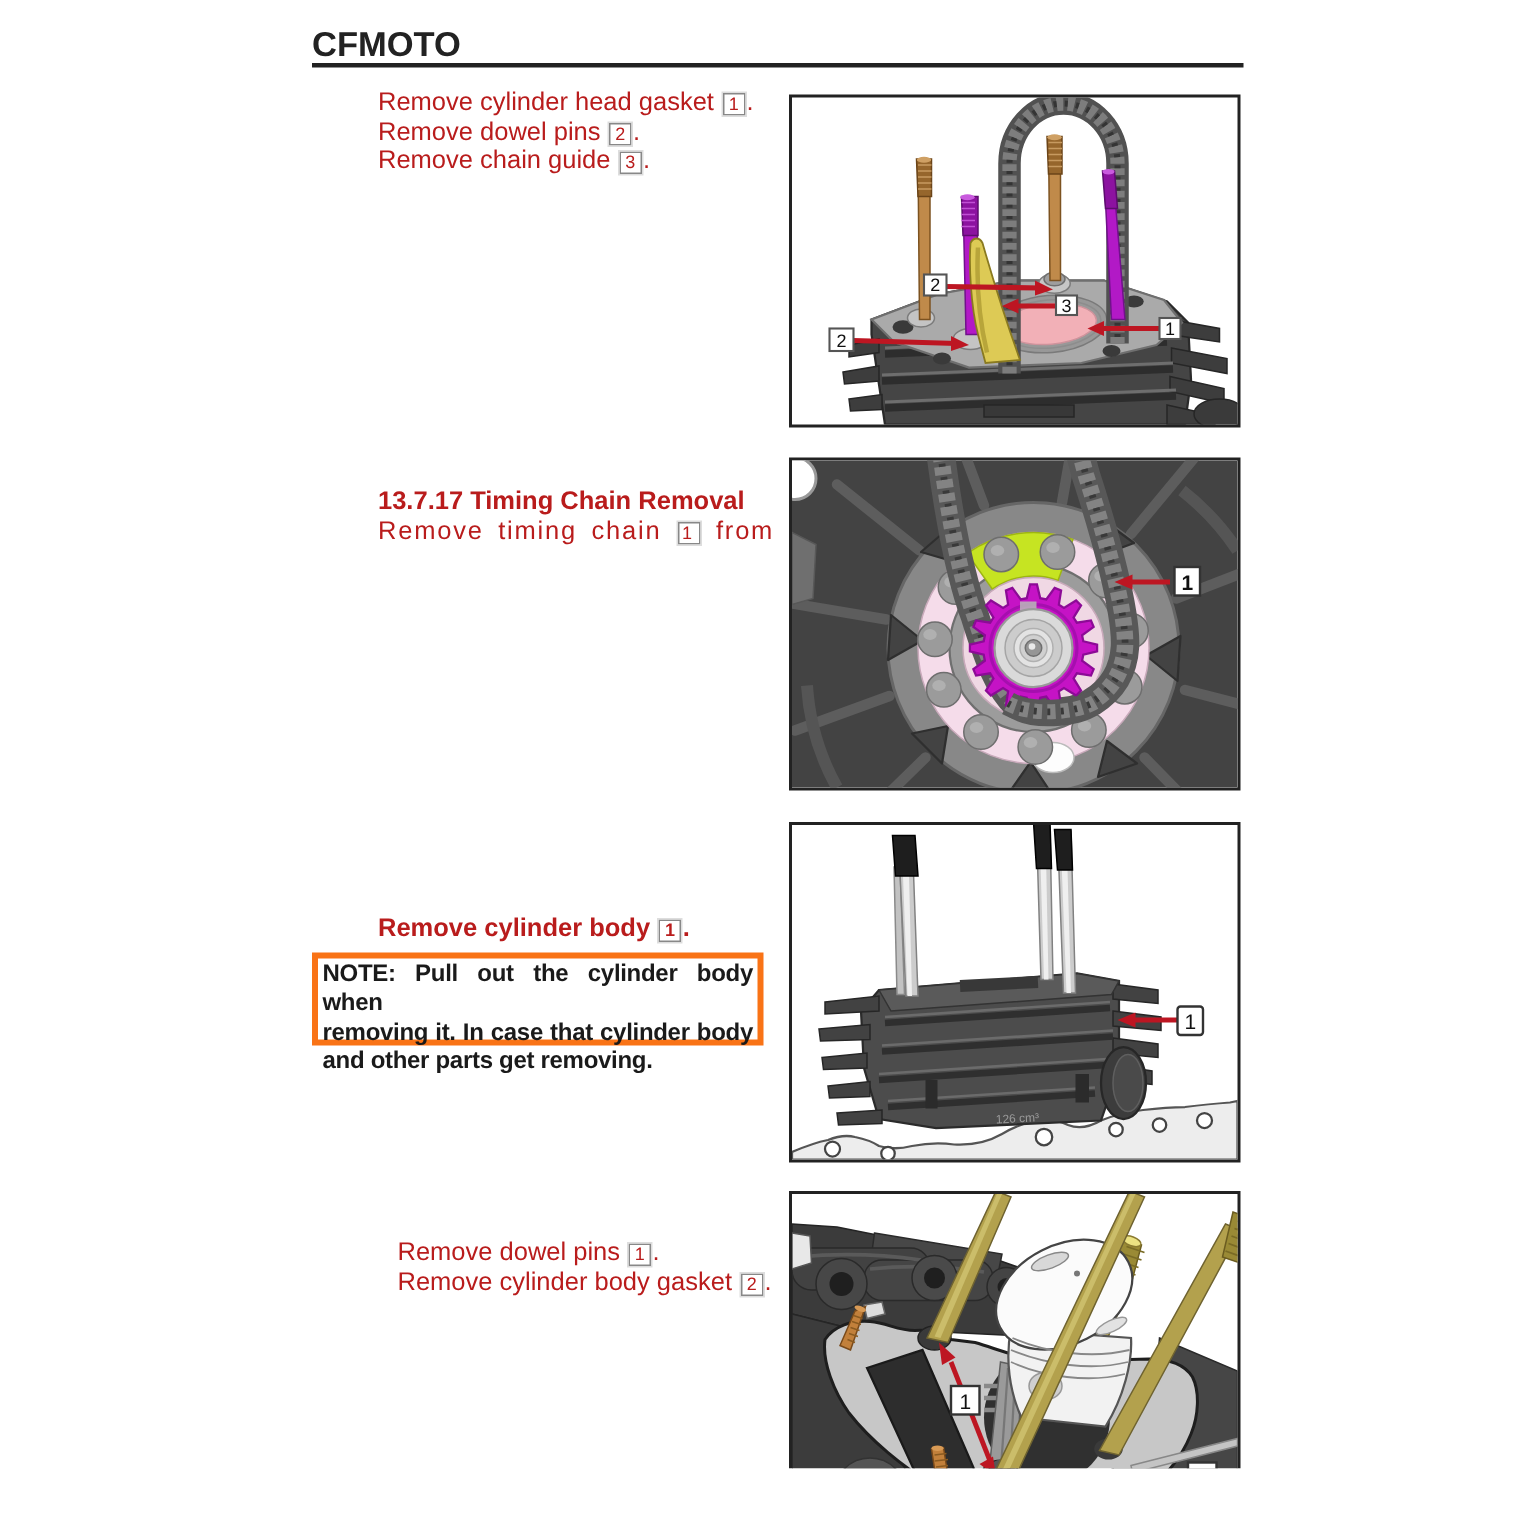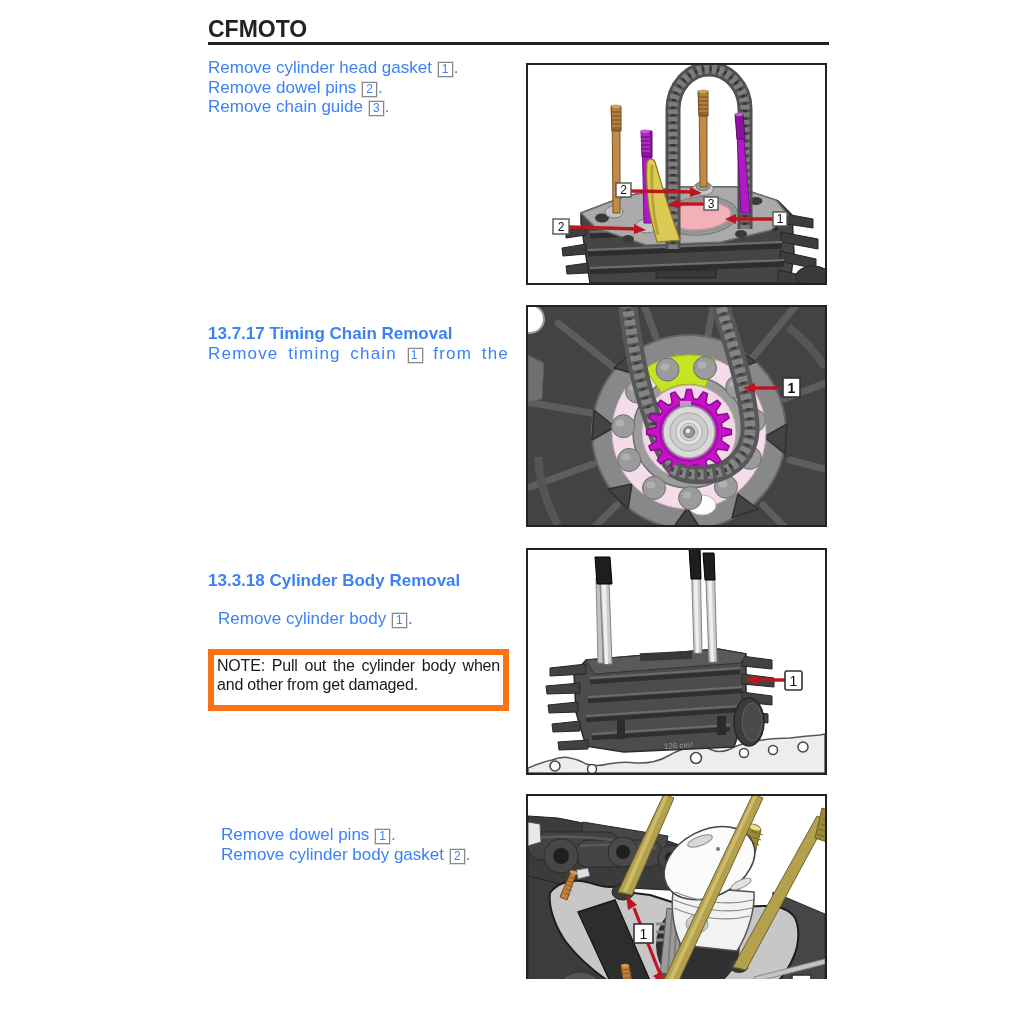--- a/index.html
+++ b/index.html
@@ -1,26 +1,26 @@
 <!DOCTYPE html>
 <html><head>
 <meta charset="utf-8">
 <style>
 html,body{margin:0;padding:0;background:#fff;}
 .page{position:relative;width:1024px;height:979px;background:#fff;overflow:hidden;
   font-family:"Liberation Sans",sans-serif;color:#1a1a1a;}
 .hdr{position:absolute;left:208px;top:16px;font-size:23px;font-weight:bold;color:#222;}
 .rule{position:absolute;left:208px;top:42px;width:621px;height:3px;background:#222;}
-.txt{position:absolute;font-size:17px;line-height:19.5px;color:#3b82f6;}
+.txt{position:absolute;font-size:17px;line-height:19.5px;color:#b91c1c;margin-left:44px;}
 .bold{font-weight:bold;}
 .nb{display:inline-block;box-sizing:border-box;min-width:15px;height:15px;line-height:13px;
   border:1px solid #888;outline:1px solid #ddd;background:#fff;font-size:12px;text-align:center;
   vertical-align:baseline;padding:0 2px;margin:0 1px;}
-.note{position:absolute;left:208px;top:649px;width:301px;height:62px;border:6px solid #f97316;
-  box-sizing:border-box;font-size:16px;font-weight:normal;line-height:19.3px;padding:1px 3px 0 3px;
+.note{position:absolute;left:208px;top:635px;width:301px;height:62px;border:4px solid #f97316;
+  box-sizing:border-box;font-size:16px;font-weight:bold;line-height:19.3px;padding:1px 3px 0 3px;
   letter-spacing:-0.2px;}
 .note .jl{text-align:justify;text-align-last:justify;}
 .frame{position:absolute;left:526px;width:301px;border:2px solid #222;background:#fff;box-sizing:border-box;}
 svg{display:block;}
 </style>
 </head>
 <body>
 <div class="page">
   <div class="hdr">CFMOTO</div>
   <div class="rule"></div>
@@ -29,26 +29,26 @@
     Remove cylinder head gasket <span class="nb">1</span>.<br>
     Remove dowel pins <span class="nb">2</span>.<br>
     Remove chain guide <span class="nb">3</span>.
   </div>
 
   <div class="txt" style="left:208px;top:324px;">
     <span class="bold">13.7.17 Timing Chain Removal</span>
     <div style="width:301px;letter-spacing:1.2px;text-align:justify;text-align-last:justify;">Remove timing chain <span class="nb">1</span> from the</div>
   </div>
 
-  <div class="txt bold" style="left:208px;top:571px;">13.3.18 Cylinder Body Removal</div>
-  <div class="txt" style="left:218px;top:609px;">Remove cylinder body <span class="nb">1</span>.</div>
+  <div class="txt" style="left:208px;top:609px;font-weight:bold;">Remove cylinder body <span class="nb">1</span>.</div>
 
   <div class="note">
     <div class="jl">NOTE: Pull out the cylinder body when</div>
-    <div>and other from get damaged.</div>
+    <div class="jl">removing it. In case that cylinder body</div>
+    <div>and other parts get removing.</div>
   </div>
 
   <div class="txt" style="left:221px;top:825px;">
     Remove dowel pins <span class="nb">1</span>.<br>
     Remove cylinder body gasket <span class="nb">2</span>.
   </div>
 
   <div class="frame" style="top:63px;height:222px;" id="f1">
   <svg width="297" height="218" viewBox="0 0 297 218">
 

